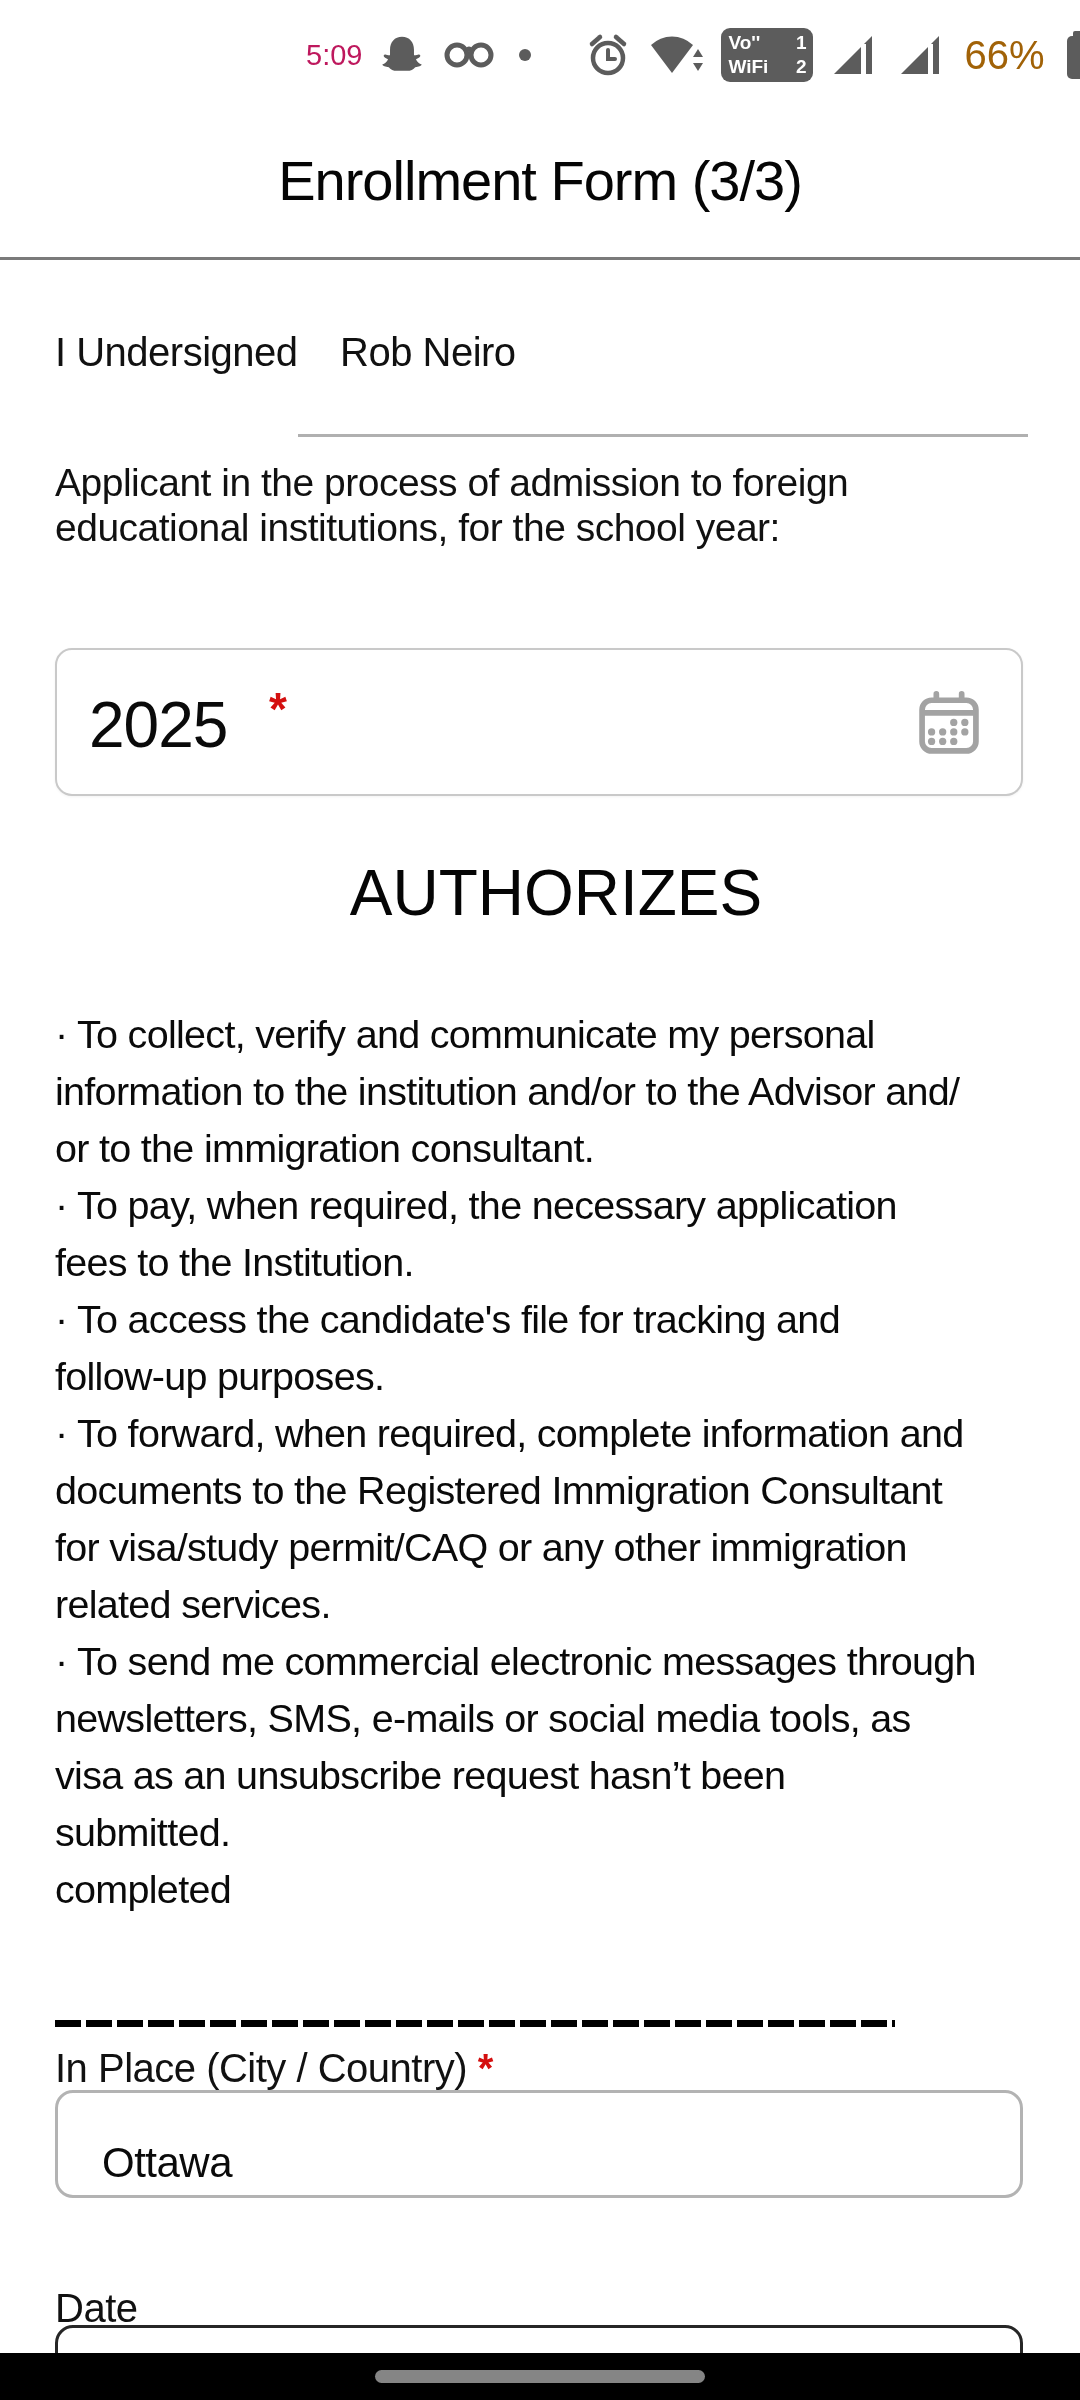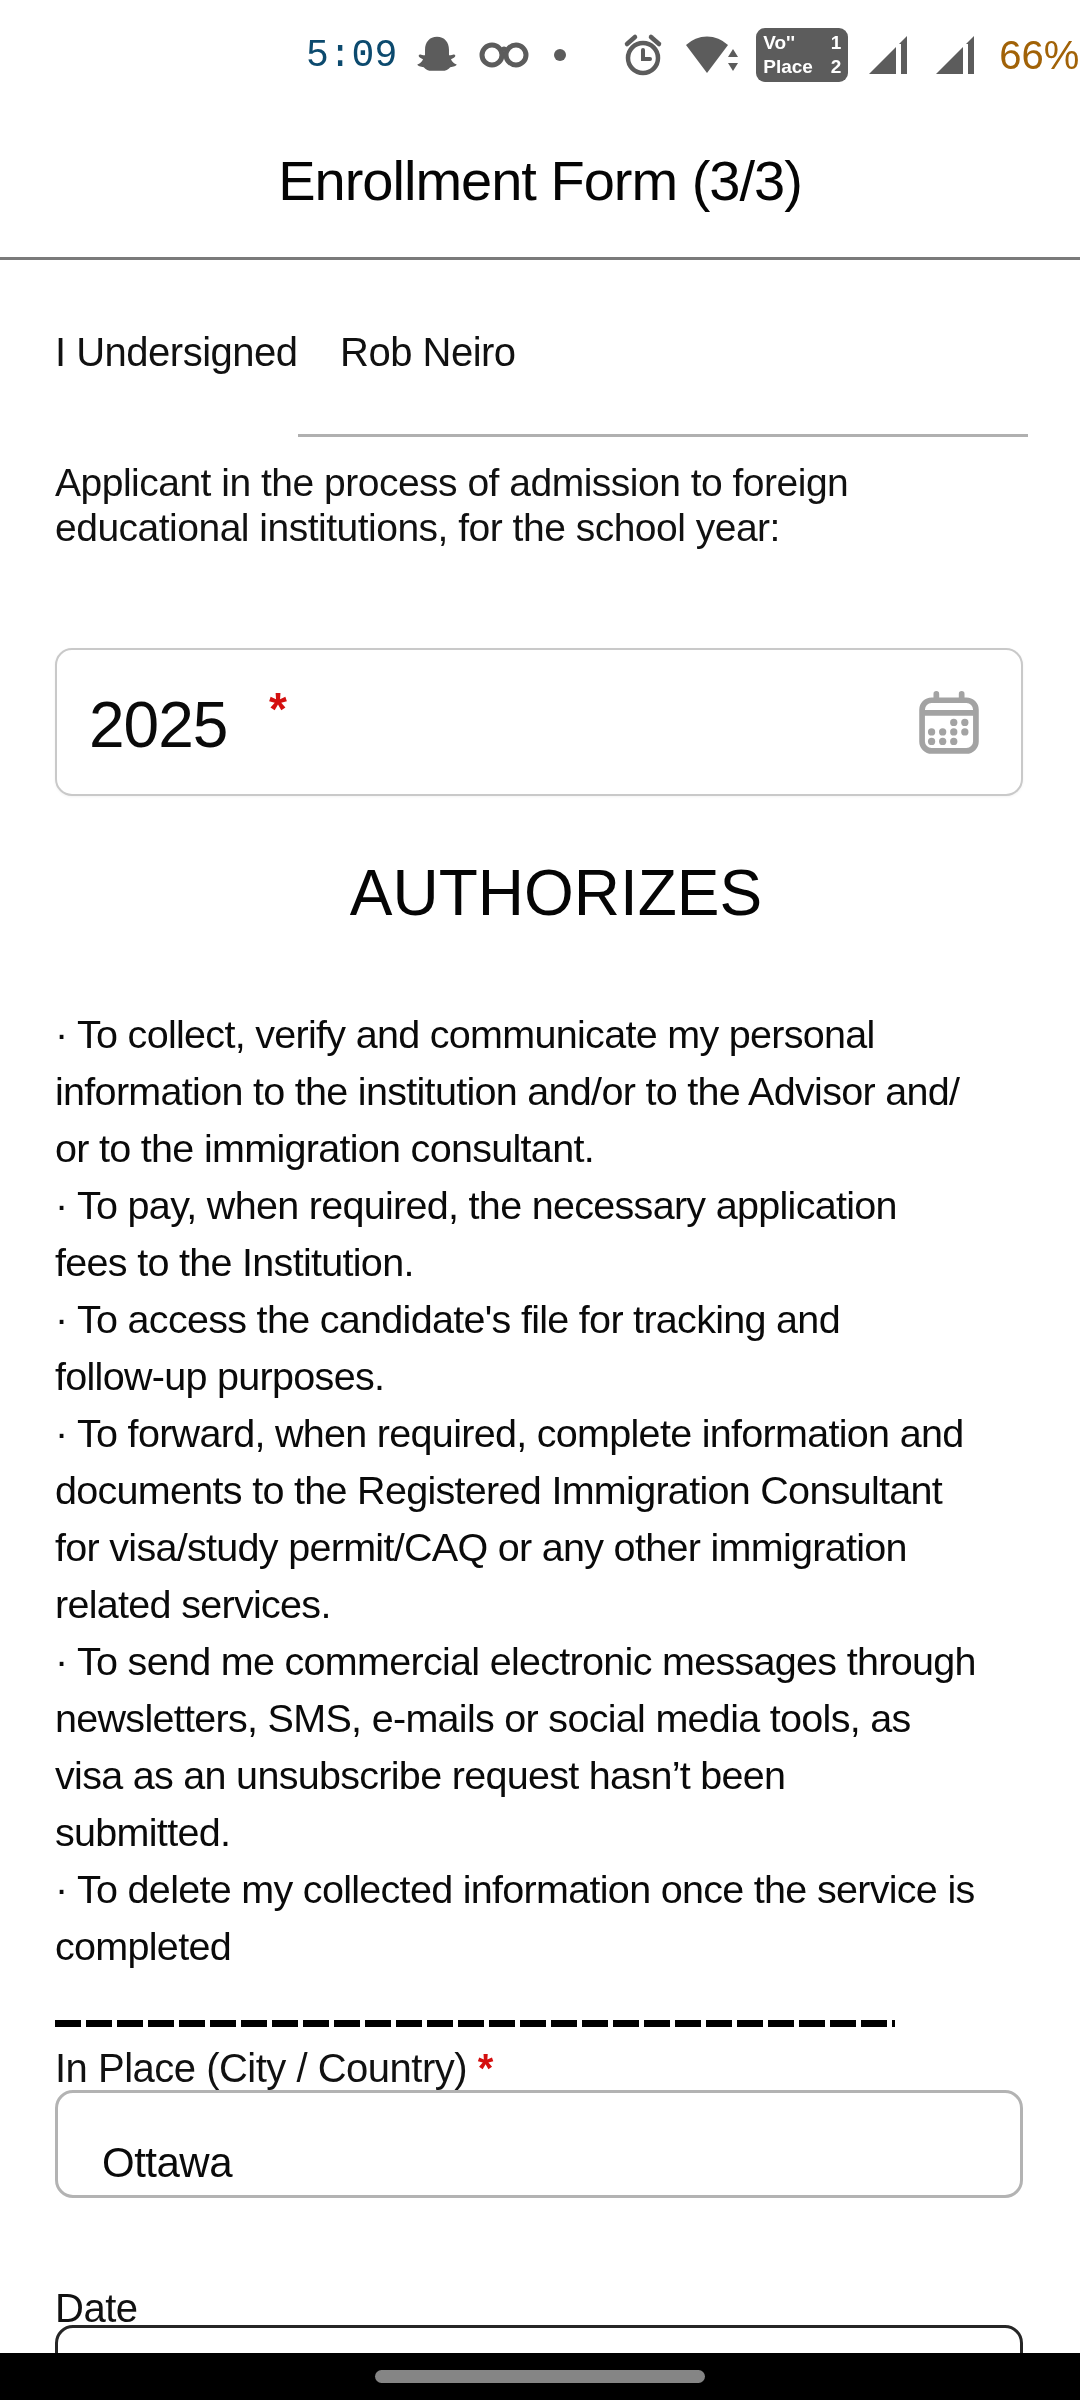--- a/index.html
+++ b/index.html
@@ -4,21 +4,21 @@
 <style>
   html,body{margin:0;padding:0;background:#e8e8e8;}
   .screen{
     position:relative;width:1080px;height:2400px;margin:0 auto;
     background:#ffffff;overflow:hidden;
     font-family:"Liberation Sans","DejaVu Sans",sans-serif;color:#111;
   }
   
   .status-bar{position:absolute;top:0;left:0;width:1080px;height:110px;background:#fff;}
   .status-inner{position:absolute;left:306px;top:0;height:110px;display:flex;align-items:center;gap:17px;color:#4c4c4c;}
-  .st-time{font-size:38px;letter-spacing:0;color:#0c4a6e;font-family:Liberation Mono, monospace;}
+  .st-time{font-size:29px;letter-spacing:0;color:#be185d;}
   .st-icon{display:flex;align-items:center;justify-content:center;}
   .st-icon svg{display:block;}
   .notif-dot{width:12px;height:12px;border-radius:50%;background:#5c5c5c;margin:0 6px;}
   .gap-lg{width:14px;}
   .vowifi{
     width:92px;height:54px;background:#5c5c5c;border-radius:9px;color:#fff;
     font-size:19px;font-weight:bold;line-height:24px;padding:3px 7px;box-sizing:border-box;
   }
   .vowifi .row{display:flex;justify-content:space-between;}
   .st-batt-pct{font-size:40px;color:#a16207;}
@@ -101,21 +101,21 @@
           <polygon points="45,31 55,31 50,39" fill="#5c5c5c"></polygon>
         </svg>
       </span>
 
       <span class="vowifi">
         <span class="row">
           <span>Vo''</span>
           <span>1</span>
         </span>
         <span class="row">
-          <span>Place</span>
+          <span>WiFi</span>
           <span>2</span>
         </span>
       </span>
 
       <span class="st-icon">
         <svg width="50" height="44" viewBox="0 0 50 44">
           <polygon points="4,41 42,41 42,3" fill="#5c5c5c"></polygon>
           <rect x="31" y="11" width="5" height="30" fill="#ffffff"></rect>
         </svg>
       </span>
@@ -184,21 +184,20 @@
     <div>· To access the candidate's file for tracking and</div>
     <div>follow-up purposes.</div>
     <div>· To forward, when required, complete information and</div>
     <div>documents to the Registered Immigration Consultant</div>
     <div>for visa/study permit/CAQ or any other immigration</div>
     <div>related services.</div>
     <div>· To send me commercial electronic messages through</div>
     <div>newsletters, SMS, e-mails or social media tools, as</div>
     <div>visa as an unsubscribe request hasn’t been</div>
     <div>submitted.</div>
-    <div>· To delete my collected information once the service is</div>
     <div>completed</div>
   </div>
 
   <div class="dash-sep"></div>
 
   <div class="inplace-label">
     <span>In Place (City / Country)</span>
     <span class="req-mark">*</span>
   </div>
 

